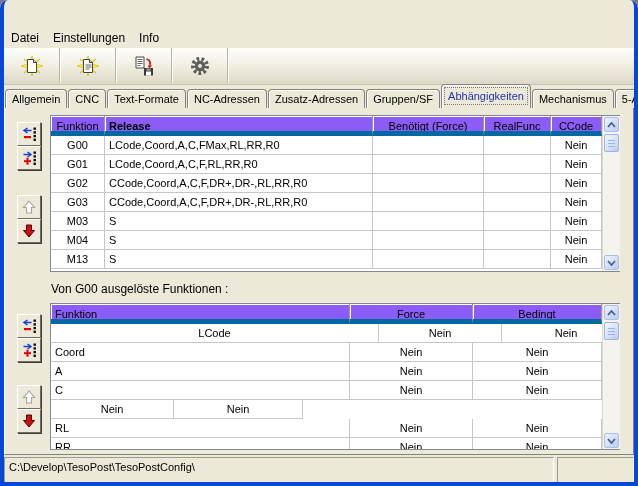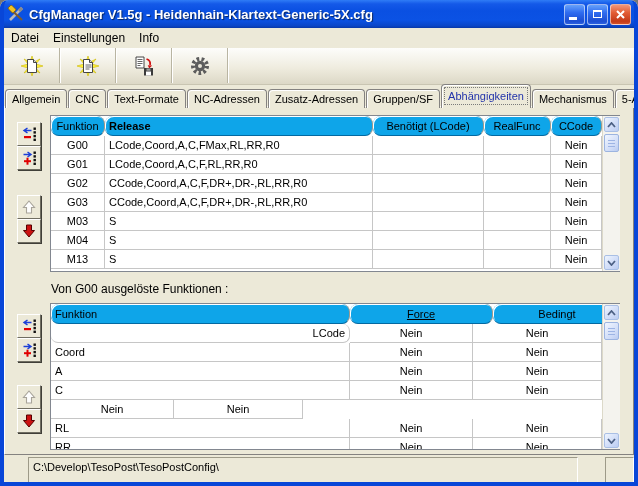--- a/index.html
+++ b/index.html
@@ -42,66 +42,44 @@
   
   .sbtn{position:absolute;width:24px;height:24px;box-sizing:border-box;background:#ECE9D8;
     border:1px solid;border-color:#fff #6f6d61 #6f6d61 #fff;box-shadow:1px 1px 0 #403f38;
     display:flex;align-items:center;justify-content:center;}
   
   .grid{position:absolute;background:#fff;border:1px solid #828790;box-sizing:border-box;overflow:hidden;}
   .trow{display:flex;height:19px;}
   .trow.thead{height:20px;}
   .tcell{box-sizing:border-box;font-size:11px;padding:3px 4px 0;white-space:nowrap;overflow:hidden;
     border-right:1px solid #c6c6c6;border-bottom:1px solid #c6c6c6;color:#000;flex:0 0 auto;}
-  .hcell{background:#0ea5e9;border-right:1px solid #9e9a8e;border-bottom:1px solid #0369a1;
-    box-shadow:inset 1px 1px 0 #fff;padding-top:4px;border-radius:8px;}
+  .hcell{background:#8b5cf6;border-right:1px solid #9e9a8e;border-bottom:5px solid #0369a1;
+    box-shadow:inset 1px 1px 0 #fff;padding-top:4px;}
   
   .vscroll{position:absolute;top:1px;bottom:1px;right:1px;width:17px;background:#f4f3ee;border-left:1px solid #dcd9c9;}
   .sb-btn{position:absolute;left:1px;width:15px;height:15px;border-radius:2px;border:1px solid #a9bfe5;box-sizing:border-box;
     background:linear-gradient(135deg,#eef4fe 0%,#cfdcf8 60%,#bccdf2 100%);
     display:flex;align-items:center;justify-content:center;}
   .sb-btn svg{display:block;}
   .sb-thumb{position:absolute;left:1px;width:15px;height:18px;border-radius:2px;border:1px solid #9cb4e0;box-sizing:border-box;
     background:linear-gradient(135deg,#f1f6ff 0%,#cedbf7 70%,#bacbf1 100%);display:flex;align-items:center;justify-content:center;}
   .grip{width:7px;height:7px;background:repeating-linear-gradient(180deg,#9db4e4 0 1px,transparent 1px 3px);}
   
   .section-label{position:absolute;font-size:12px;color:#000;white-space:nowrap;}
   .statusbar{position:absolute;left:4px;top:459px;width:630px;height:23px;background:#ECE9D8;display:flex;align-items:center;gap:3px;z-index:5;}
   .spanel{height:28px;box-sizing:border-box;border:1px solid;border-color:#9d9a88 #fff #fff #9d9a88;
-    font-size:11px;padding:3px 4px 0;white-space:nowrap;overflow:hidden;margin-left:24px;}
+    font-size:11px;padding:3px 4px 0;white-space:nowrap;overflow:hidden;}
   .spanel.main{width:550px;}
   .spanel.right{flex:1;}
 </style>
 </head>
 <body>
 
 <div class="window">
 
-  <div class="titlebar">
-    <svg class="title-icon" viewBox="0 0 18 18">
-      <line x1="3" y1="15" x2="15" y2="3" stroke="#b9b9b9" stroke-width="2.6"></line>
-      <line x1="15" y1="3" x2="12" y2="6" stroke="#8a8a8a" stroke-width="3.4"></line>
-      <line x1="3.5" y1="4" x2="15" y2="15" stroke="#7c5c2e" stroke-width="2"></line>
-      <rect x="1.5" y="1.5" width="7" height="5" rx="1" transform="rotate(45 5 4)" fill="#f2c21f" stroke="#7a5a10" stroke-width="0.8"></rect>
-    </svg>
-    <span class="title-text">CfgManager V1.5g - Heidenhain-Klartext-Generic-5X.cfg</span>
-    <div class="winbtns">
-      <div class="wbtn">
-          <div class="glyph-min"></div>
-        </div>
-      <div class="wbtn">
-          <div class="glyph-max"></div>
-        </div>
-      <div class="wbtn close">
-        <svg width="11" height="11" viewBox="0 0 11 11">
-          <path d="M2 2 L9 9 M9 2 L2 9" stroke="#fff" stroke-width="2"></path>
-        </svg>
-      </div>
-    </div>
-  </div>
 
   <div class="menubar">
     <span class="menu-item">Datei</span>
     <span class="menu-item">Einstellungen</span>
     <span class="menu-item">Info</span>
   </div>
 
   <div class="toolbar">
     <div class="tbtn">
       <svg width="22" height="22" viewBox="0 0 22 22">
@@ -181,21 +159,21 @@
     <div class="sbtn" style="left:12px;top:112px;">
       <svg width="16" height="16" viewBox="0 0 16 16">
         <path d="M8 14 L2.5 7.5 H5.5 V2 H10.5 V7.5 H13.5 Z" fill="#cc1111" stroke="#550000" stroke-width="1"></path>
       </svg>
     </div>
 
     <div class="grid" style="left:45px;top:8px;width:570px;height:157px;">
         <div class="trow thead">
           <div class="tcell hcell" style="width: 54px; text-align: center;">Funktion</div>
           <div class="tcell hcell" style="width: 268px; text-align: left; font-weight: bold;">Release</div>
-          <div class="tcell hcell" style="width: 111px; text-align: center;">Benötigt (LCode)</div>
+          <div class="tcell hcell" style="width: 111px; text-align: center;">Benötigt (Force)</div>
           <div class="tcell hcell" style="width: 67px; text-align: center;">RealFunc</div>
           <div class="tcell hcell" style="width: 51px; text-align: center;">CCode</div>
         </div>
         <div class="trow">
           <div class="tcell" style="width: 54px; text-align: center;">G00</div>
           <div class="tcell" style="width: 268px; text-align: left;">LCode,Coord,A,C,FMax,RL,RR,R0</div>
           <div class="tcell" style="width: 111px; text-align: left;"></div>
           <div class="tcell" style="width: 67px; text-align: center;"></div>
           <div class="tcell" style="width: 51px; text-align: center;">Nein</div>
         </div>
@@ -288,25 +266,25 @@
     </div>
     <div class="sbtn" style="left:12px;top:302px;">
       <svg width="16" height="16" viewBox="0 0 16 16">
         <path d="M8 14 L2.5 7.5 H5.5 V2 H10.5 V7.5 H13.5 Z" fill="#cc1111" stroke="#550000" stroke-width="1"></path>
       </svg>
     </div>
 
     <div class="grid" style="left:45px;top:196px;width:570px;height:147px;">
         <div class="trow thead">
           <div class="tcell hcell" style="width: 299px; text-align: left;">Funktion</div>
-          <div class="tcell hcell" style="width: 143px; text-align: center; text-decoration: underline;">Force</div>
+          <div class="tcell hcell" style="width: 123px; text-align: center; text-decoration: underline;">Force</div>
           <div class="tcell hcell" style="width: 129px; text-align: center;">Bedingt</div>
         </div>
         <div class="trow">
-          <div class="tcell" style="width: 299px; text-align: right; border-radius: 7px;">LCode</div>
+          <div class="tcell" style="width: 328px; text-align: center;">LCode</div>
           <div class="tcell" style="width: 123px; text-align: center;">Nein</div>
           <div class="tcell" style="width: 129px; text-align: center;">Nein</div>
         </div>
         <div class="trow">
           <div class="tcell" style="width: 299px; text-align: left;">Coord</div>
           <div class="tcell" style="width: 123px; text-align: center;">Nein</div>
           <div class="tcell" style="width: 129px; text-align: center;">Nein</div>
         </div>
         <div class="trow">
           <div class="tcell" style="width: 299px; text-align: left;">A</div>

